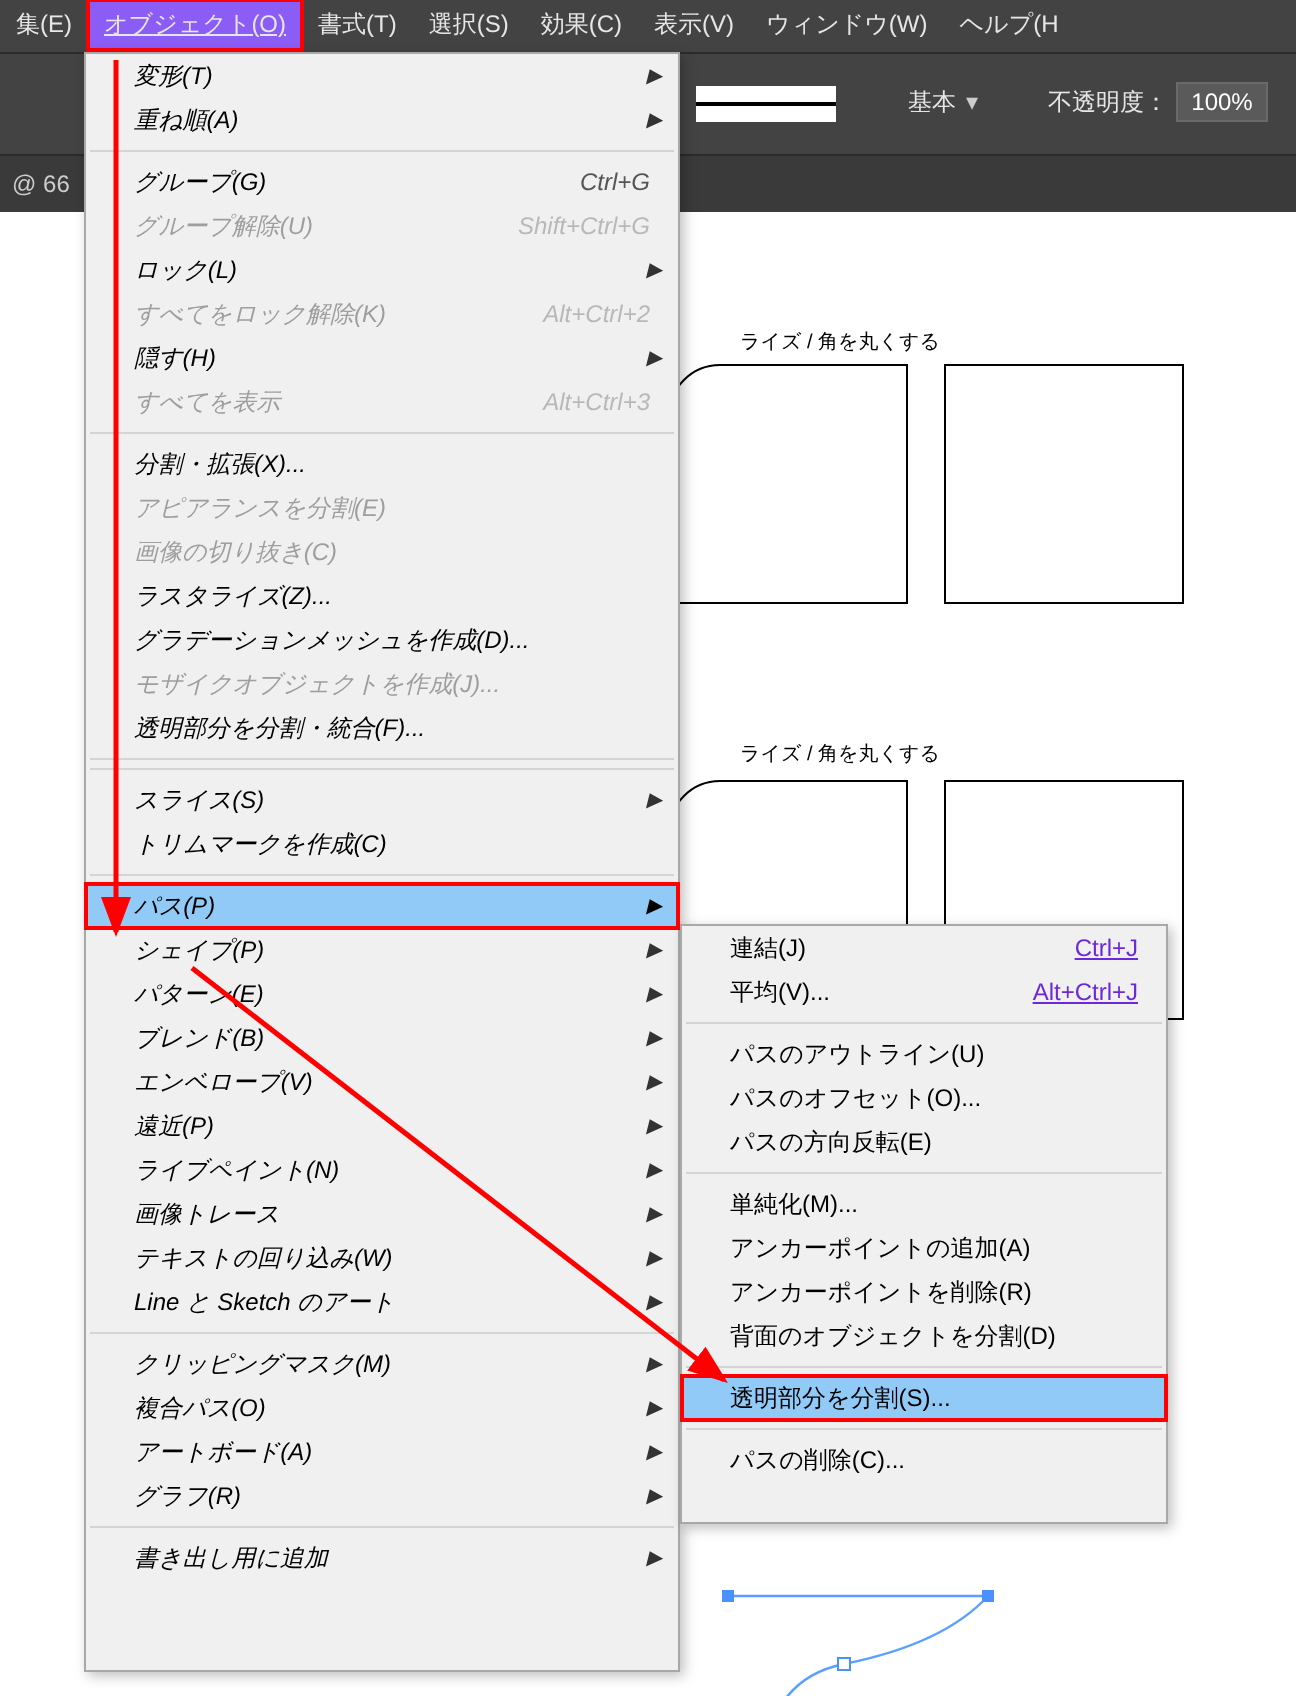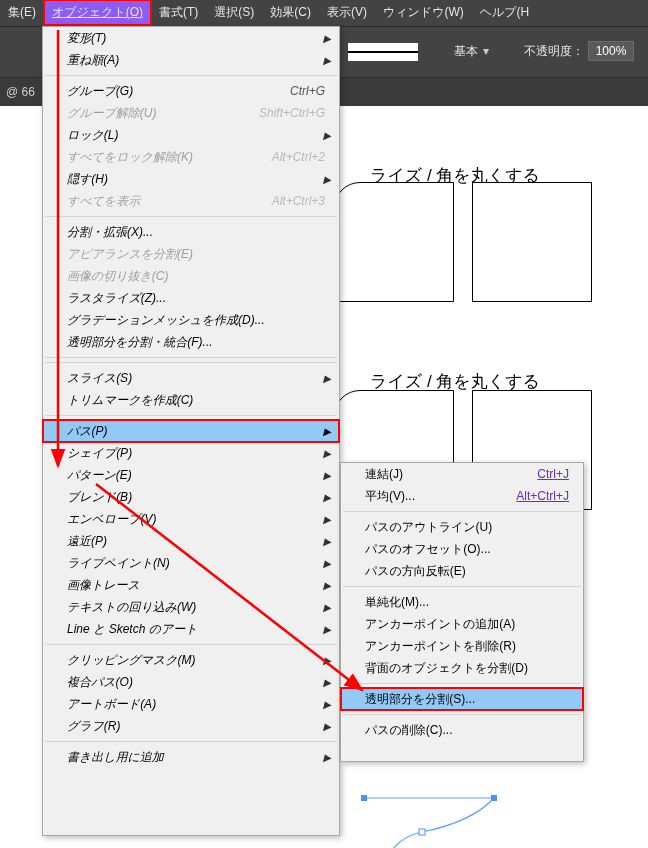--- a/index.html
+++ b/index.html
@@ -36,21 +36,21 @@
   
   .tabbar { position: absolute; left: 0; top: 78px; width: 100%; height: 28px;
             background: #3a3a3a; color: #ccc; display:flex; align-items:center; }
   .tab-frag-left { padding-left: 6px; color:#ccc; white-space:nowrap; }
   .tab-active { margin-left: 8px; background:#555; color:#e6e6e6; padding:4px 10px;
                 display:flex; align-items:center; gap:10px; white-space:nowrap; }
   .tab-close { color:#ddd; }
 
   
   .canvas { position:absolute; left:0; top:106px; right:0; bottom:0; background:#fff; }
-  .sec-title { position:absolute; font-size:17px; color:#000; }
+  .sec-title { position:absolute; font-size:10px; color:#000; }
   .sq { position:absolute; width:120px; height:120px; border:1.5px solid #000; background:#fff; }
   .r1 { border-radius:26px 0 0 0; }
   .shape2 { position:absolute; width:120px; height:110px; left:352px; top:686px; }
   .shape2 svg { overflow:visible; }
 
   
   .menu { position:absolute; left:42px; top:26px; width:298px; height:810px;
           background:#f0f0f0; border:1px solid #a8a8a8; box-shadow:2px 2px 6px rgba(0,0,0,.25);
           color:#000; z-index:5; }
   .menu .row { height:22px; display:flex; align-items:center; padding:0 14px 0 24px;
@@ -176,20 +176,23 @@
     </div>
     <div class="row disabled">
       <span>画像の切り抜き(C)</span>
     </div>
     <div class="row">
       <span>ラスタライズ(Z)...</span>
     </div>
     <div class="row">
       <span>グラデーションメッシュを作成(D)...</span>
     </div>
+    <div class="row disabled">
+      <span>モザイクオブジェクトを作成(J)...</span>
+    </div>
     <div class="row">
       <span>透明部分を分割・統合(F)...</span>
     </div>
     <div class="sep"></div>
     <div class="sep"></div>
     <div class="row">
       <span>スライス(S)</span>
       <span class="arrow">▶</span>
     </div>
     <div class="row">

